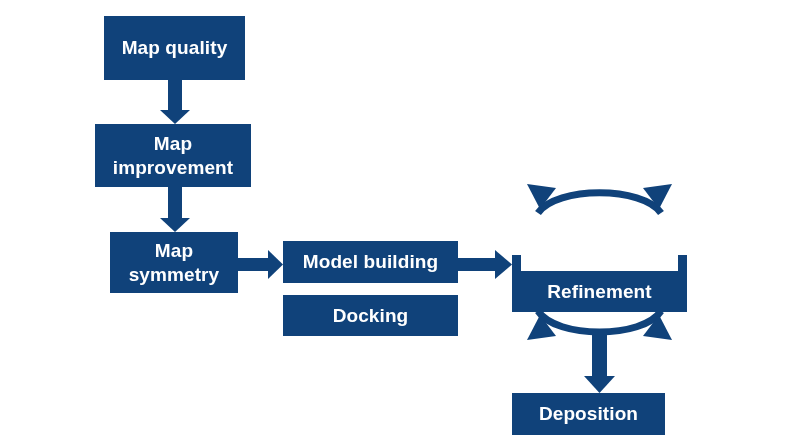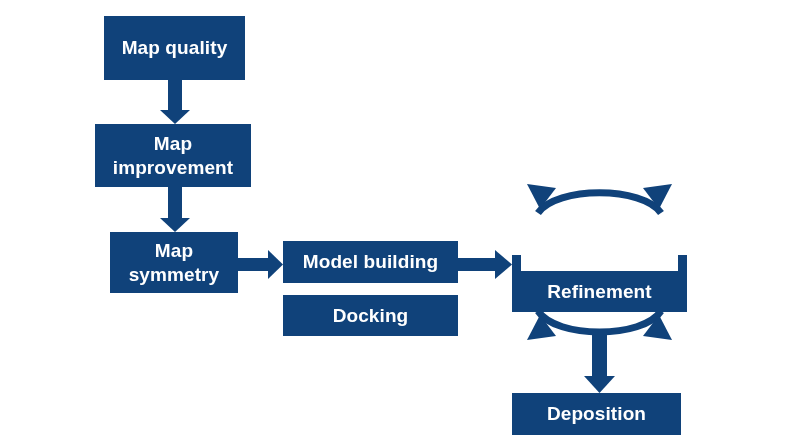--- a/index.html
+++ b/index.html
@@ -40,21 +40,21 @@
   .node span { display: block; }
 
   
   #node-map-quality   { left: 104px; top: 16px;  width: 141px; height: 64px; }
   #node-map-improve   { left: 95px;  top: 124px; width: 156px; height: 63px; }
   #node-map-symmetry  { left: 110px; top: 232px; width: 128px; height: 61px; }
   #node-model-build   { left: 283px; top: 213px; width: 175px; height: 42px; margin-top: 28px; }
   #node-docking       { left: 283px; top: 271px; width: 175px; height: 41px; margin-top: 24px; }
   #node-refinement    { left: 512px; top: 212px; width: 175px; height: 43px; }
   #node-validation    { left: 512px; top: 271px; width: 175px; height: 41px; }
-  #node-deposition    { left: 512px; top: 393px; width: 169px; height: 42px; }
+  #node-deposition    { left: 512px; top: 393px; width: 153px; height: 42px; }
 
   
   .cycle-rail {
     position: absolute;
     background: #10427A;
   }
   #rail-left  { left: 512px; top: 255px; width: 9px;  height: 16px; }
   #rail-right { left: 678px; top: 255px; width: 9px;  height: 16px; }
 
   svg#arrows {

